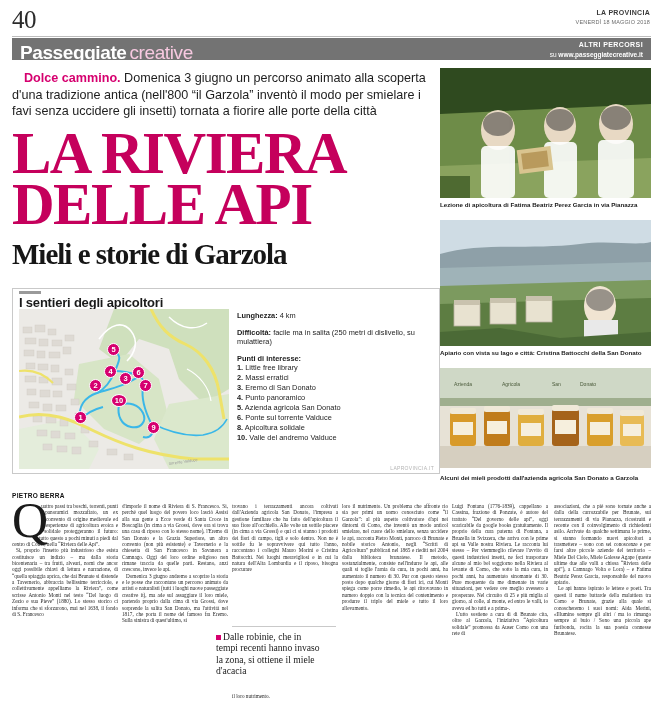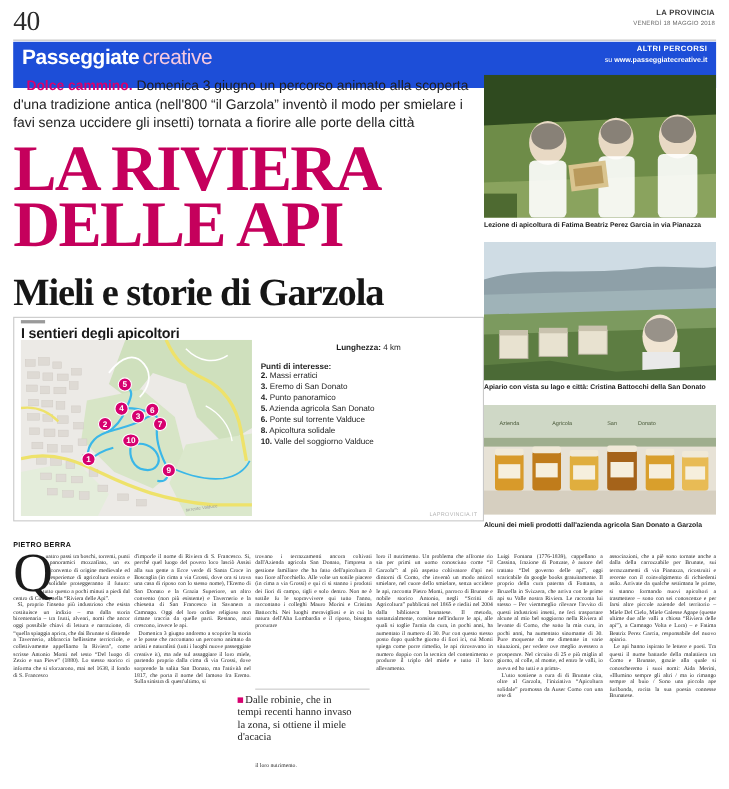--- a/index.html
+++ b/index.html
@@ -30,22 +30,22 @@
     font-size:5.5px; letter-spacing:0.2px;
     color:#6b6b6b; text-align:right;
   }
   .rule-top {
     position:absolute; left:12px; top:36px; width:639px; height:1px;
     background:#bdbdbd;
   }
 
   
   .section-bar {
-    position:absolute; left:12px; top:38px; width:639px; height:42px;
-    background:#1d4ed8;
+    position:absolute; left:12px; top:38px; width:639px; height:22px;
+    background:#737373;
   }
   .section-title {
     position:absolute; left:8px; top:4px;
     font-family:"Liberation Sans", sans-serif;
     font-size:19px; color:#ffffff; letter-spacing:-0.4px;
   }
   .section-title b { font-weight:bold; }
   .section-title span { font-weight:normal; color:#f7c9e0; margin-left:3px; }
   .bar-kicker {
     position:absolute; right:8px; top:3px;
@@ -72,23 +72,23 @@
   .hl1, .hl2 {
     font-family:"Liberation Serif", serif;
     font-weight:bold;
     font-size:59px; line-height:51px;
     color:#c5005c; letter-spacing:-1.5px;
     margin:0;
   }
   .hl3 {
     font-family:"Liberation Serif", serif;
     font-weight:bold;
-    font-size:35px; line-height:40px;
+    font-size:29px; line-height:40px;
     color:#161616; letter-spacing:-1px;
-    margin:16px 0 0 0;
+    margin:4px 0 0 0;
   }
 
   
   .mapbox {
     position:absolute; left:12px; top:288px; width:428px; height:186px;
     border:1px solid #c9c9c9; background:#ffffff;
   }
   .map-eyebrow {
     position:absolute; left:6px; top:2px; width:22px; height:3px;
     background:#9a9a9a;
@@ -113,21 +113,21 @@
     font-size:7.5px; font-weight:bold;
     display:flex; align-items:center; justify-content:center;
     border:1px solid #ffffff;
   }
   .pin.wide { width:16px; }
 
   .map-info {
     position:absolute; left:224px; top:22px; width:196px;
     font-size:7.4px; line-height:9.6px; color:#1d1d1d;
   }
-  .mi-line { margin-bottom:7px;text-align:center; }
+  .mi-line { margin-bottom:7px; }
   .mi-line b { font-weight:bold; }
   .poi-head { font-weight:bold; margin-bottom:0px; }
   .poi { margin:0; padding:0; list-style:none; }
   .poi li { line-height:9.9px; }
   .poi li b { font-weight:bold; }
 
   
   .photo { position:absolute; left:440px; width:211px; overflow:hidden; }
   .ph1 { top:68px;  height:130px; }
   .ph2 { top:220px; height:126px; }
@@ -295,29 +295,33 @@
     <div class="pin" style="left:120px;top:70px;">7</div>
     <div class="pin" style="left:100px;top:63px;opacity:0;">8</div>
     <div class="pin" style="left:128px;top:112px;">9</div>
     <div class="pin wide" style="left:92px;top:85px;">10</div>
   </div>
 
   <div class="map-info">
     <div class="mi-line">
       <b>Lunghezza:</b><span> 4 km</span>
     </div>
+    <div class="mi-line">
+      <b>Difficoltà:</b><span> facile ma in salita (250 metri di dislivello, su mulattiera)</span>
+    </div>
     <div class="poi-head">Punti di interesse:</div>
     <ul class="poi">
+      <li><b>1.</b><span> Little free library</span></li>
       <li><b>2.</b><span> Massi erratici</span></li>
       <li><b>3.</b><span> Eremo di San Donato</span></li>
       <li><b>4.</b><span> Punto panoramico</span></li>
       <li><b>5.</b><span> Azienda agricola San Donato</span></li>
       <li><b>6.</b><span> Ponte sul torrente Valduce</span></li>
       <li><b>8.</b><span> Apicoltura solidale</span></li>
-      <li><b>10.</b><span> Valle del soggiorno Valduce</span></li>
+      <li><b>10.</b><span> Valle del andremo Valduce</span></li>
     </ul>
   </div>
   <div class="map-credit">LAPROVINCIA.IT</div>
 </div>
 
 <div class="photo ph1">
   <svg width="211" height="130" viewBox="0 0 211 130">
     <rect width="211" height="130" fill="#5f7a3e"></rect>
     <path d="M0,0 L211,0 L211,42 L0,52 Z" fill="#2f4a1f"></path>
     <path d="M0,46 L211,36 L211,96 L0,104 Z" fill="#6e8c48"></path>

